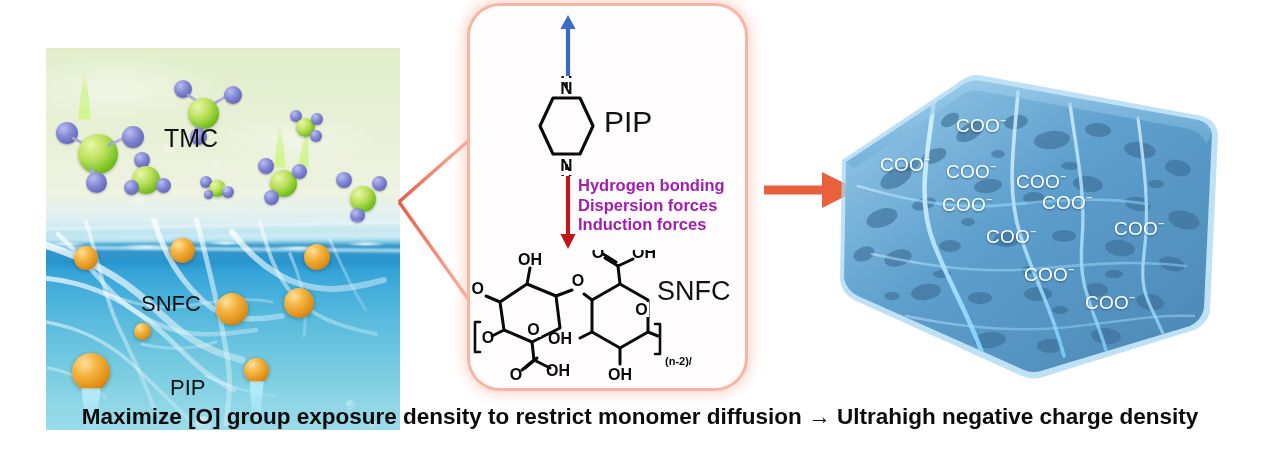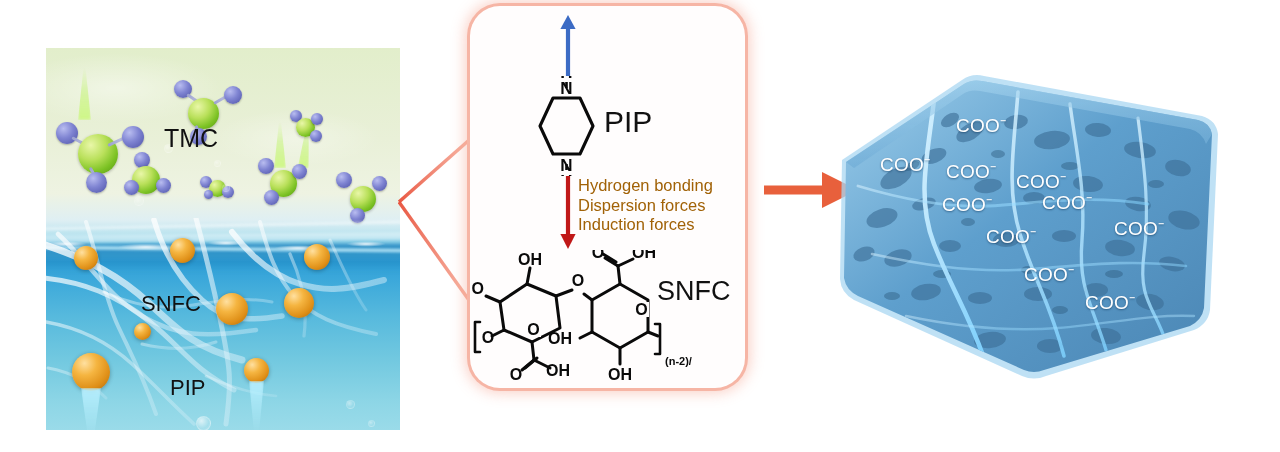--- a/index.html
+++ b/index.html
@@ -139,22 +139,22 @@
   .txt-blue {
     position:absolute;
     color:#395EAD;
     font-weight:bold;
     font-size:16.5px;
     line-height:19px;
     white-space:pre-line;
   }
   .txt-red {
     position:absolute;
-    color:#a16207;
-    font-weight:normal;
+    color:#a21caf;
+    font-weight:bold;
     font-size:16.5px;
     line-height:19.5px;
     white-space:pre-line;
   }
   #diffusion-text { left:586px; top:28px; width:150px; }
   #forces-text    { left:578px; top:176px; width:165px; }
 
   #pip-structure  { position:absolute; left:516px; top:76px;  width:110px; height:100px; }
   #pip-name { position:absolute; left:604px; top:105px; font-size:30px; color:#111; }
   #snfc-structure { position:absolute; left:472px; top:250px; width:220px; height:135px; }
@@ -519,14 +519,19 @@
     <div class="coo" style="left:108px;top:100px;">COO⁻</div>
     <div class="coo" style="left:178px;top:110px;">COO⁻</div>
     <div class="coo" style="left:104px;top:133px;">COO⁻</div>
     <div class="coo" style="left:204px;top:131px;">COO⁻</div>
     <div class="coo" style="left:148px;top:165px;">COO⁻</div>
     <div class="coo" style="left:276px;top:157px;">COO⁻</div>
     <div class="coo" style="left:186px;top:203px;">COO⁻</div>
     <div class="coo" style="left:247px;top:231px;">COO⁻</div>
   </div>
 
+  <div id="caption">
+    <span>Maximize [O] group exposure density to restrict monomer diffusion</span>
+    <span class="arrow-glyph">→</span>
+    <span>Ultrahigh negative charge density</span>
+  </div>
 
 </div>
 
 </body></html>

